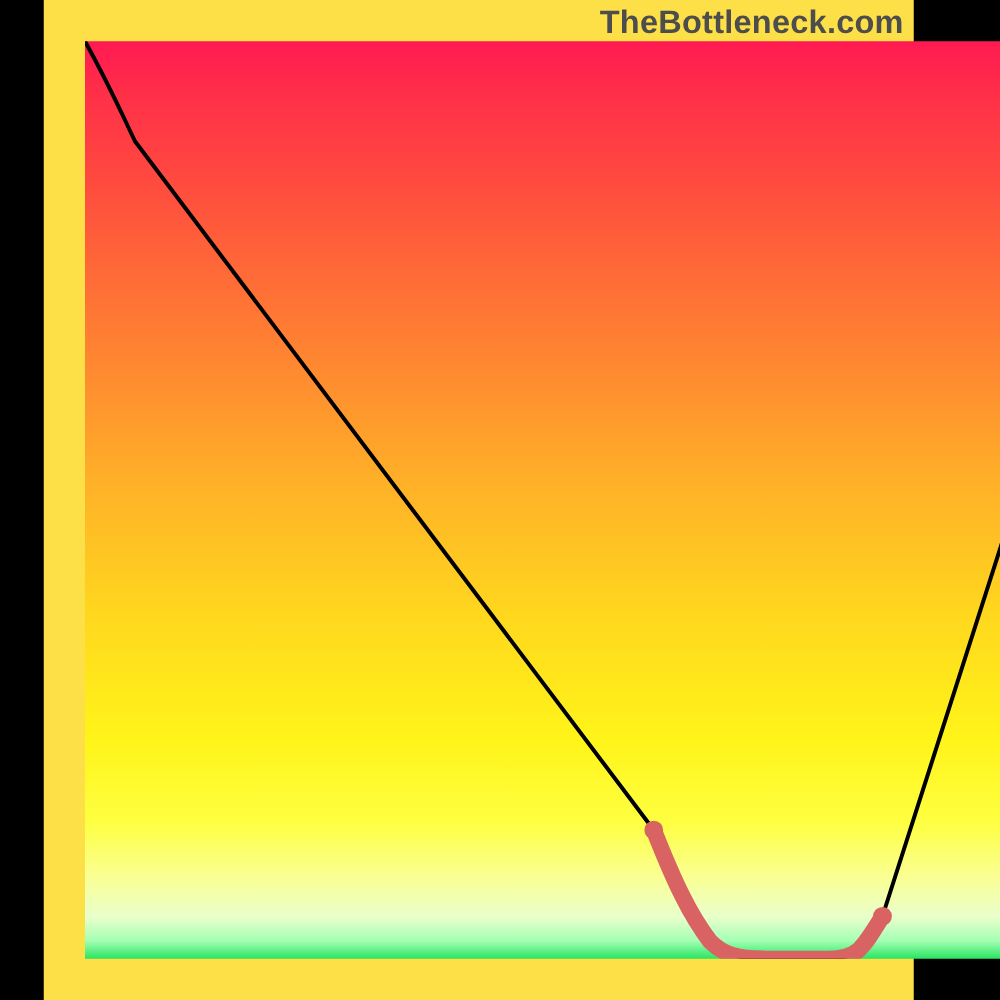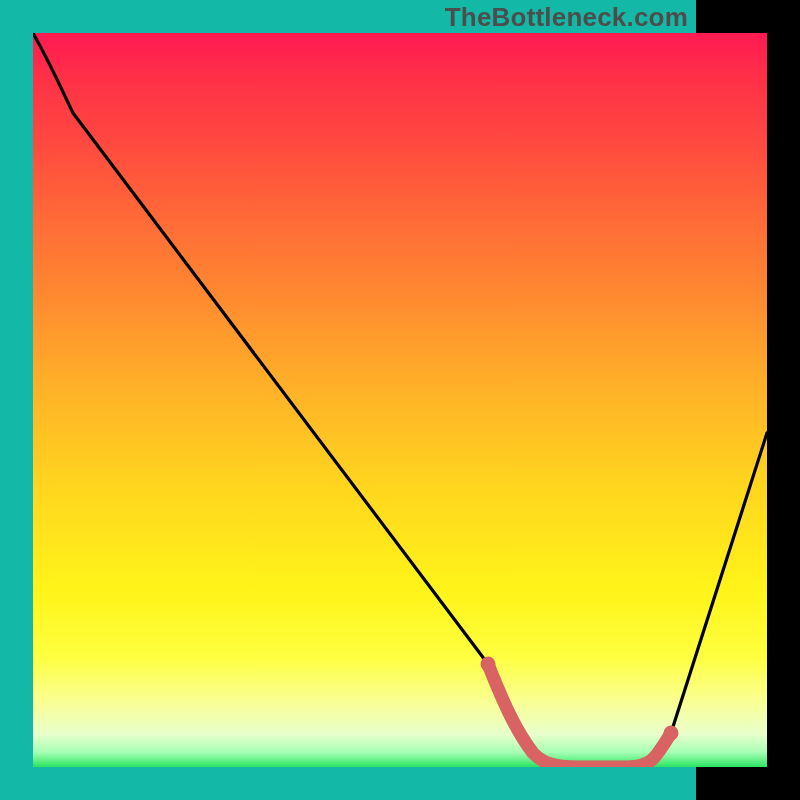--- a/index.html
+++ b/index.html
@@ -1,21 +1,22 @@
 <!DOCTYPE html>
 <html><head>
 <meta charset="utf-8">
 <style>
   * { margin: 0; padding: 0; box-sizing: border-box; }
   html, body { width: 800px; height: 800px; overflow: hidden; background: #000; }
   .frame {
     position: relative;
     width: 696px;
     height: 800px;
-    background: #14b8a6;
+    background: #fde047;
+    margin-left: 35px;
   }
   .watermark {
     position: absolute;
     top: 2px;
     right: 8px;
     color: #4d4d4d;
     font-family: Arial, Helvetica, sans-serif;
     font-size: 26px;
     font-weight: 600;
     letter-spacing: 0.2px;

